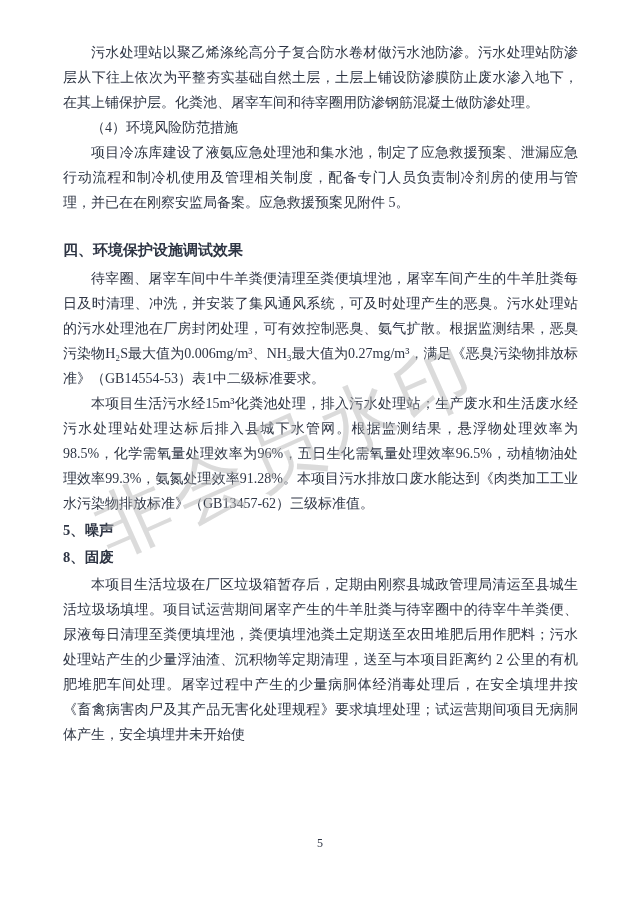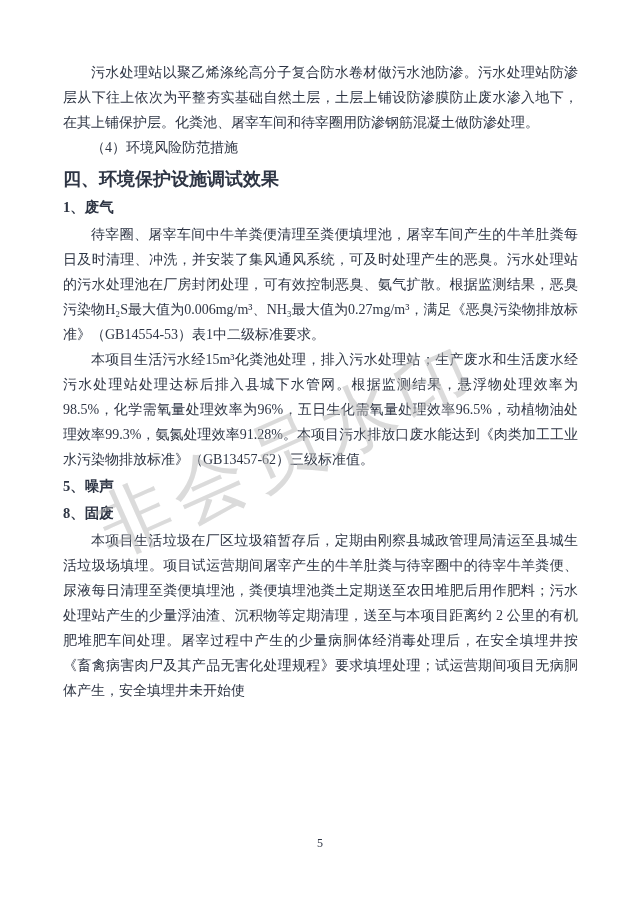--- a/index.html
+++ b/index.html
@@ -9,30 +9,30 @@
     font-family: "Liberation Serif", "DejaVu Serif", serif;
   }
   .page {
     position: relative;
     width: 640px; height: 905px;
     background: var(--page-bg, #ffffff);
     overflow: hidden;
   }
   .content {
     position: absolute;
-    left: 63px; top: 60px; width: 515px;
+    left: 63px; top: 40px; width: 515px;
     font-size: 14px;
     line-height: 25px;
     color: var(--text-color, #2e3544);
     text-align: justify;
   }
   .para { margin: 0; text-indent: 2em; }
   .h1 {
-    margin: 7px 0 3px;
-    font-size: 18px;
+    margin: 23px 0 3px;
+    font-size: 15px;
     font-weight: bold;
     line-height: 25px;
   }
   .h2 {
     margin: 2px 0;
     font-size: 14.5px;
     font-weight: bold;
     line-height: 25px;
   }
   .watermark {
@@ -61,22 +61,22 @@
 </head>
 <body>
 
 <div class="page">
 
   <div class="watermark">非会员水印</div>
 
   <div class="content">
     <p class="para">污水处理站以聚乙烯涤纶高分子复合防水卷材做污水池防渗。污水处理站防渗层从下往上依次为平整夯实基础自然土层，土层上铺设防渗膜防止废水渗入地下，在其上铺保护层。化粪池、屠宰车间和待宰圈用防渗钢筋混凝土做防渗处理。</p>
     <p class="para">（4）环境风险防范措施</p>
+    <p class="para">项目冷冻库建设了液氨应急处理池和集水池，制定了应急救援预案、泄漏应急行动流程和制冷机使用及管理相关制度，配备专门人员负责制冷剂房的使用与管理，并已在在刚察安监局备案。应急救援预案见附件 5。</p>
     <h2 class="h1">四、环境保护设施调试效果</h2>
-    <h3 class="h2">1、废气</h3>
     <p class="para">待宰圈、屠宰车间中牛羊粪便清理至粪便填埋池，屠宰车间产生的牛羊肚粪每日及时清理、冲洗，并安装了集风通风系统，可及时处理产生的恶臭。污水处理站的污水处理池在厂房封闭处理，可有效控制恶臭、氨气扩散。根据监测结果，恶臭污染物H₂S最大值为0.006mg/m³、NH₃最大值为0.27mg/m³，满足《恶臭污染物排放标准》（GB14554-53）表1中二级标准要求。</p>
     <p class="para">本项目生活污水经15m³化粪池处理，排入污水处理站；生产废水和生活废水经污水处理站处理达标后排入县城下水管网。根据监测结果，悬浮物处理效率为98.5%，化学需氧量处理效率为96%，五日生化需氧量处理效率96.5%，动植物油处理效率99.3%，氨氮处理效率91.28%。本项目污水排放口废水能达到《肉类加工工业水污染物排放标准》（GB13457-62）三级标准值。</p>
     <h3 class="h2">5、噪声</h3>
     <h3 class="h2">8、固废</h3>
     <p class="para">本项目生活垃圾在厂区垃圾箱暂存后，定期由刚察县城政管理局清运至县城生活垃圾场填埋。项目试运营期间屠宰产生的牛羊肚粪与待宰圈中的待宰牛羊粪便、尿液每日清理至粪便填埋池，粪便填埋池粪土定期送至农田堆肥后用作肥料；污水处理站产生的少量浮油渣、沉积物等定期清理，送至与本项目距离约 2 公里的有机肥堆肥车间处理。屠宰过程中产生的少量病胴体经消毒处理后，在安全填埋井按《畜禽病害肉尸及其产品无害化处理规程》要求填埋处理；试运营期间项目无病胴体产生，安全填埋井未开始使</p>
   </div>
 
   <div class="page-number">5</div>
 
 </div>

